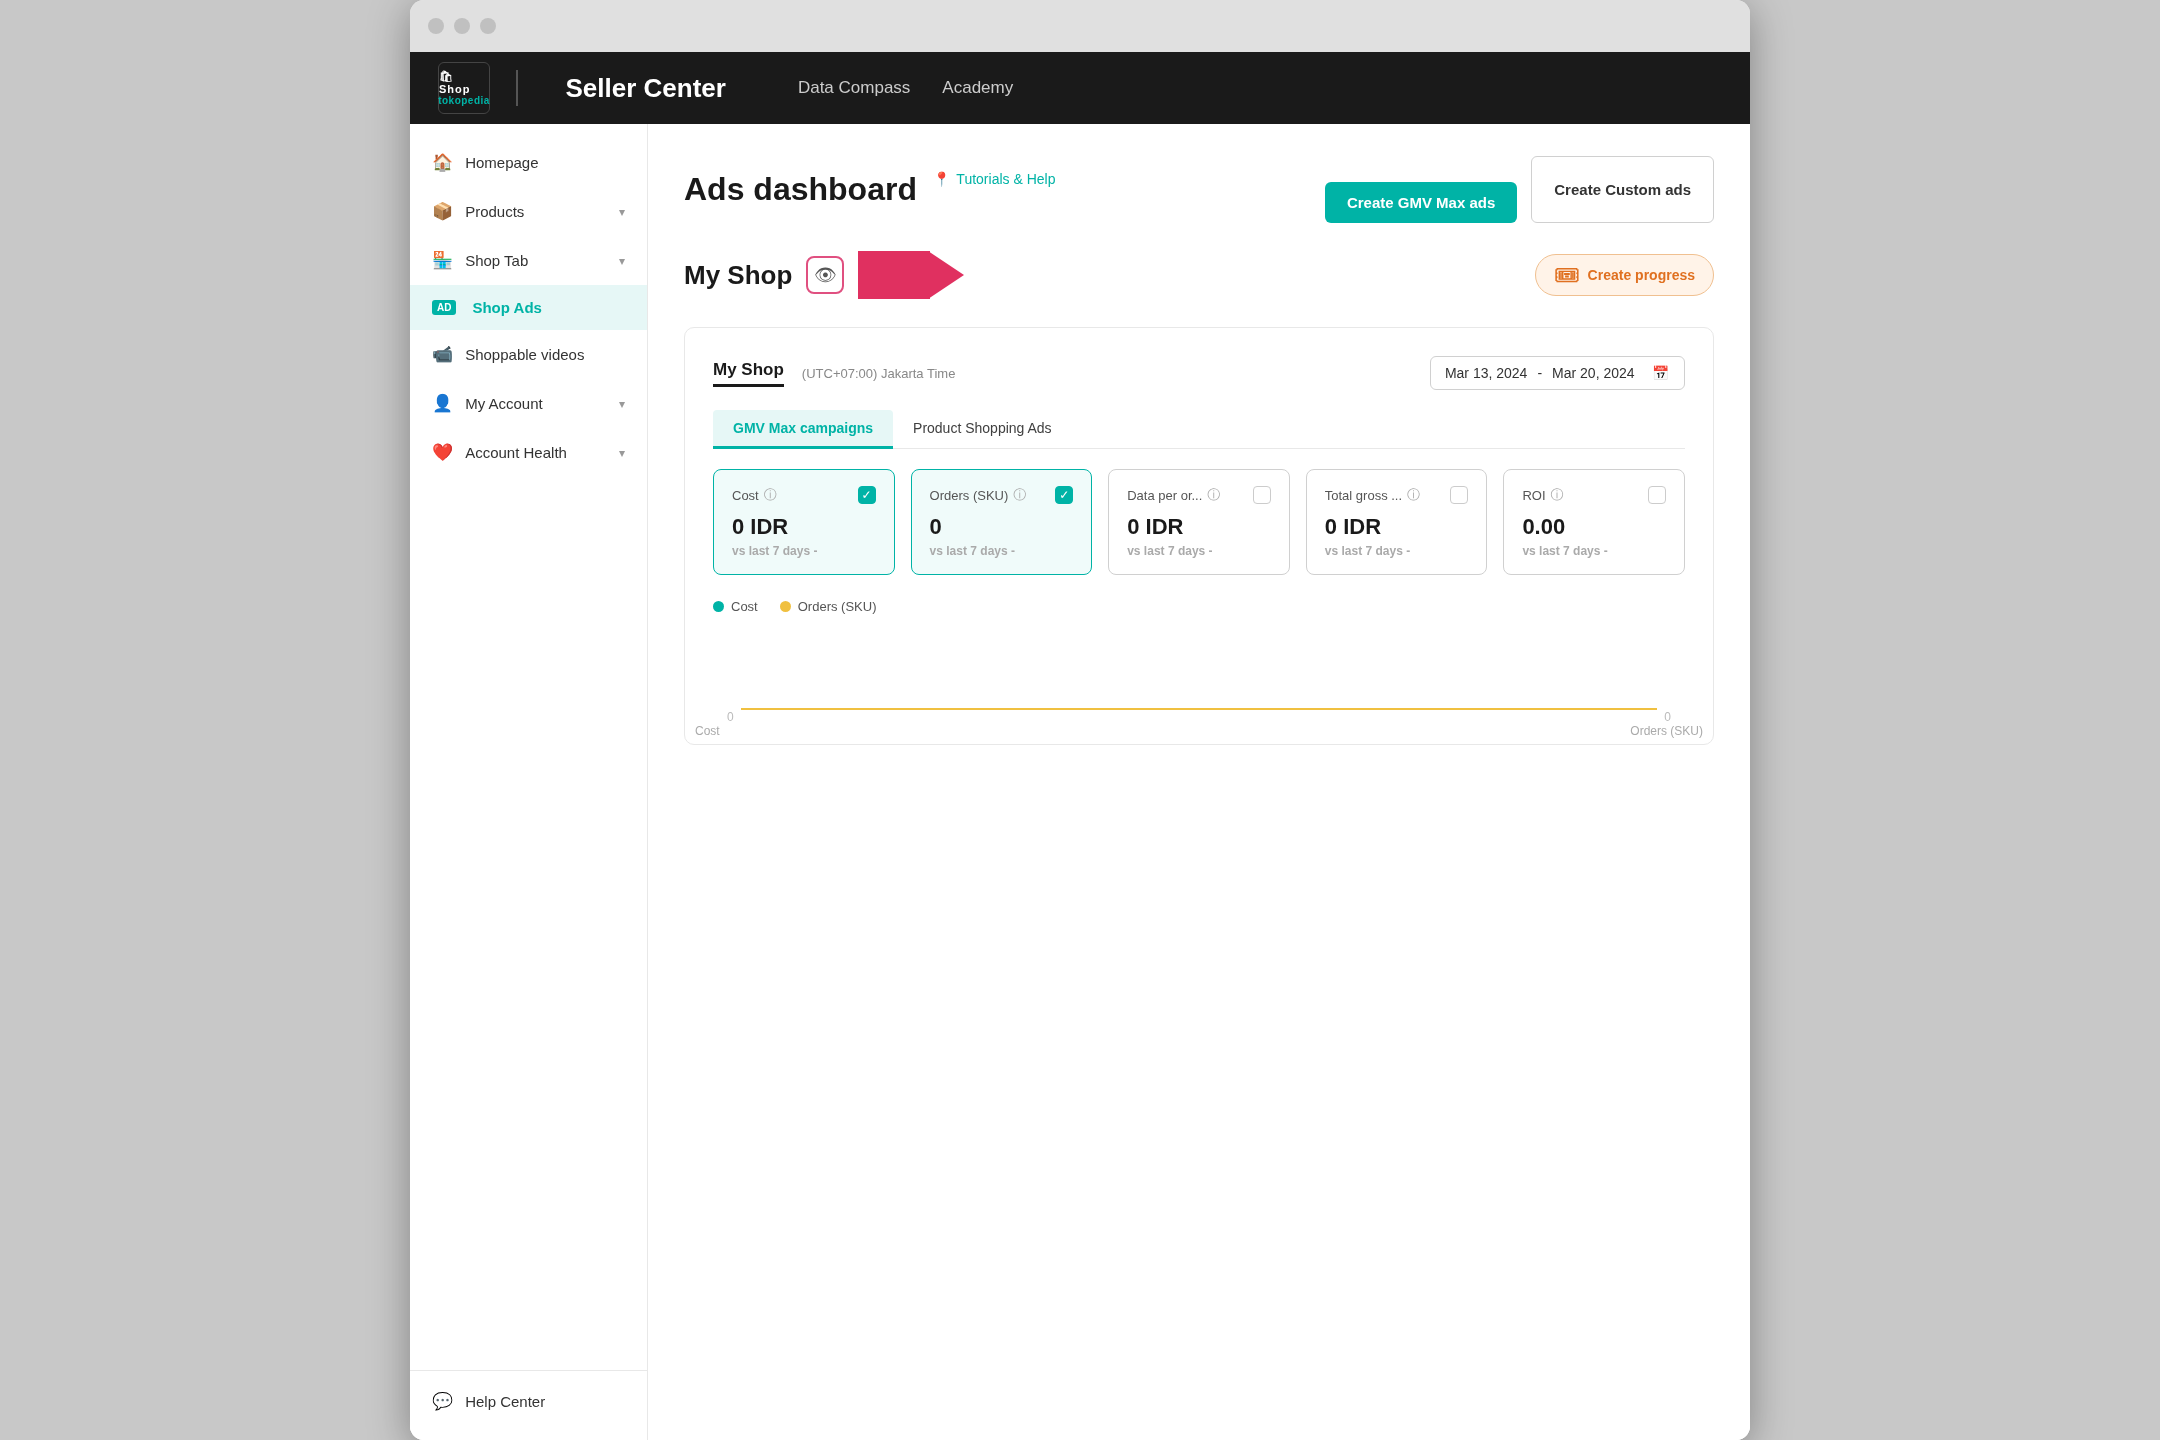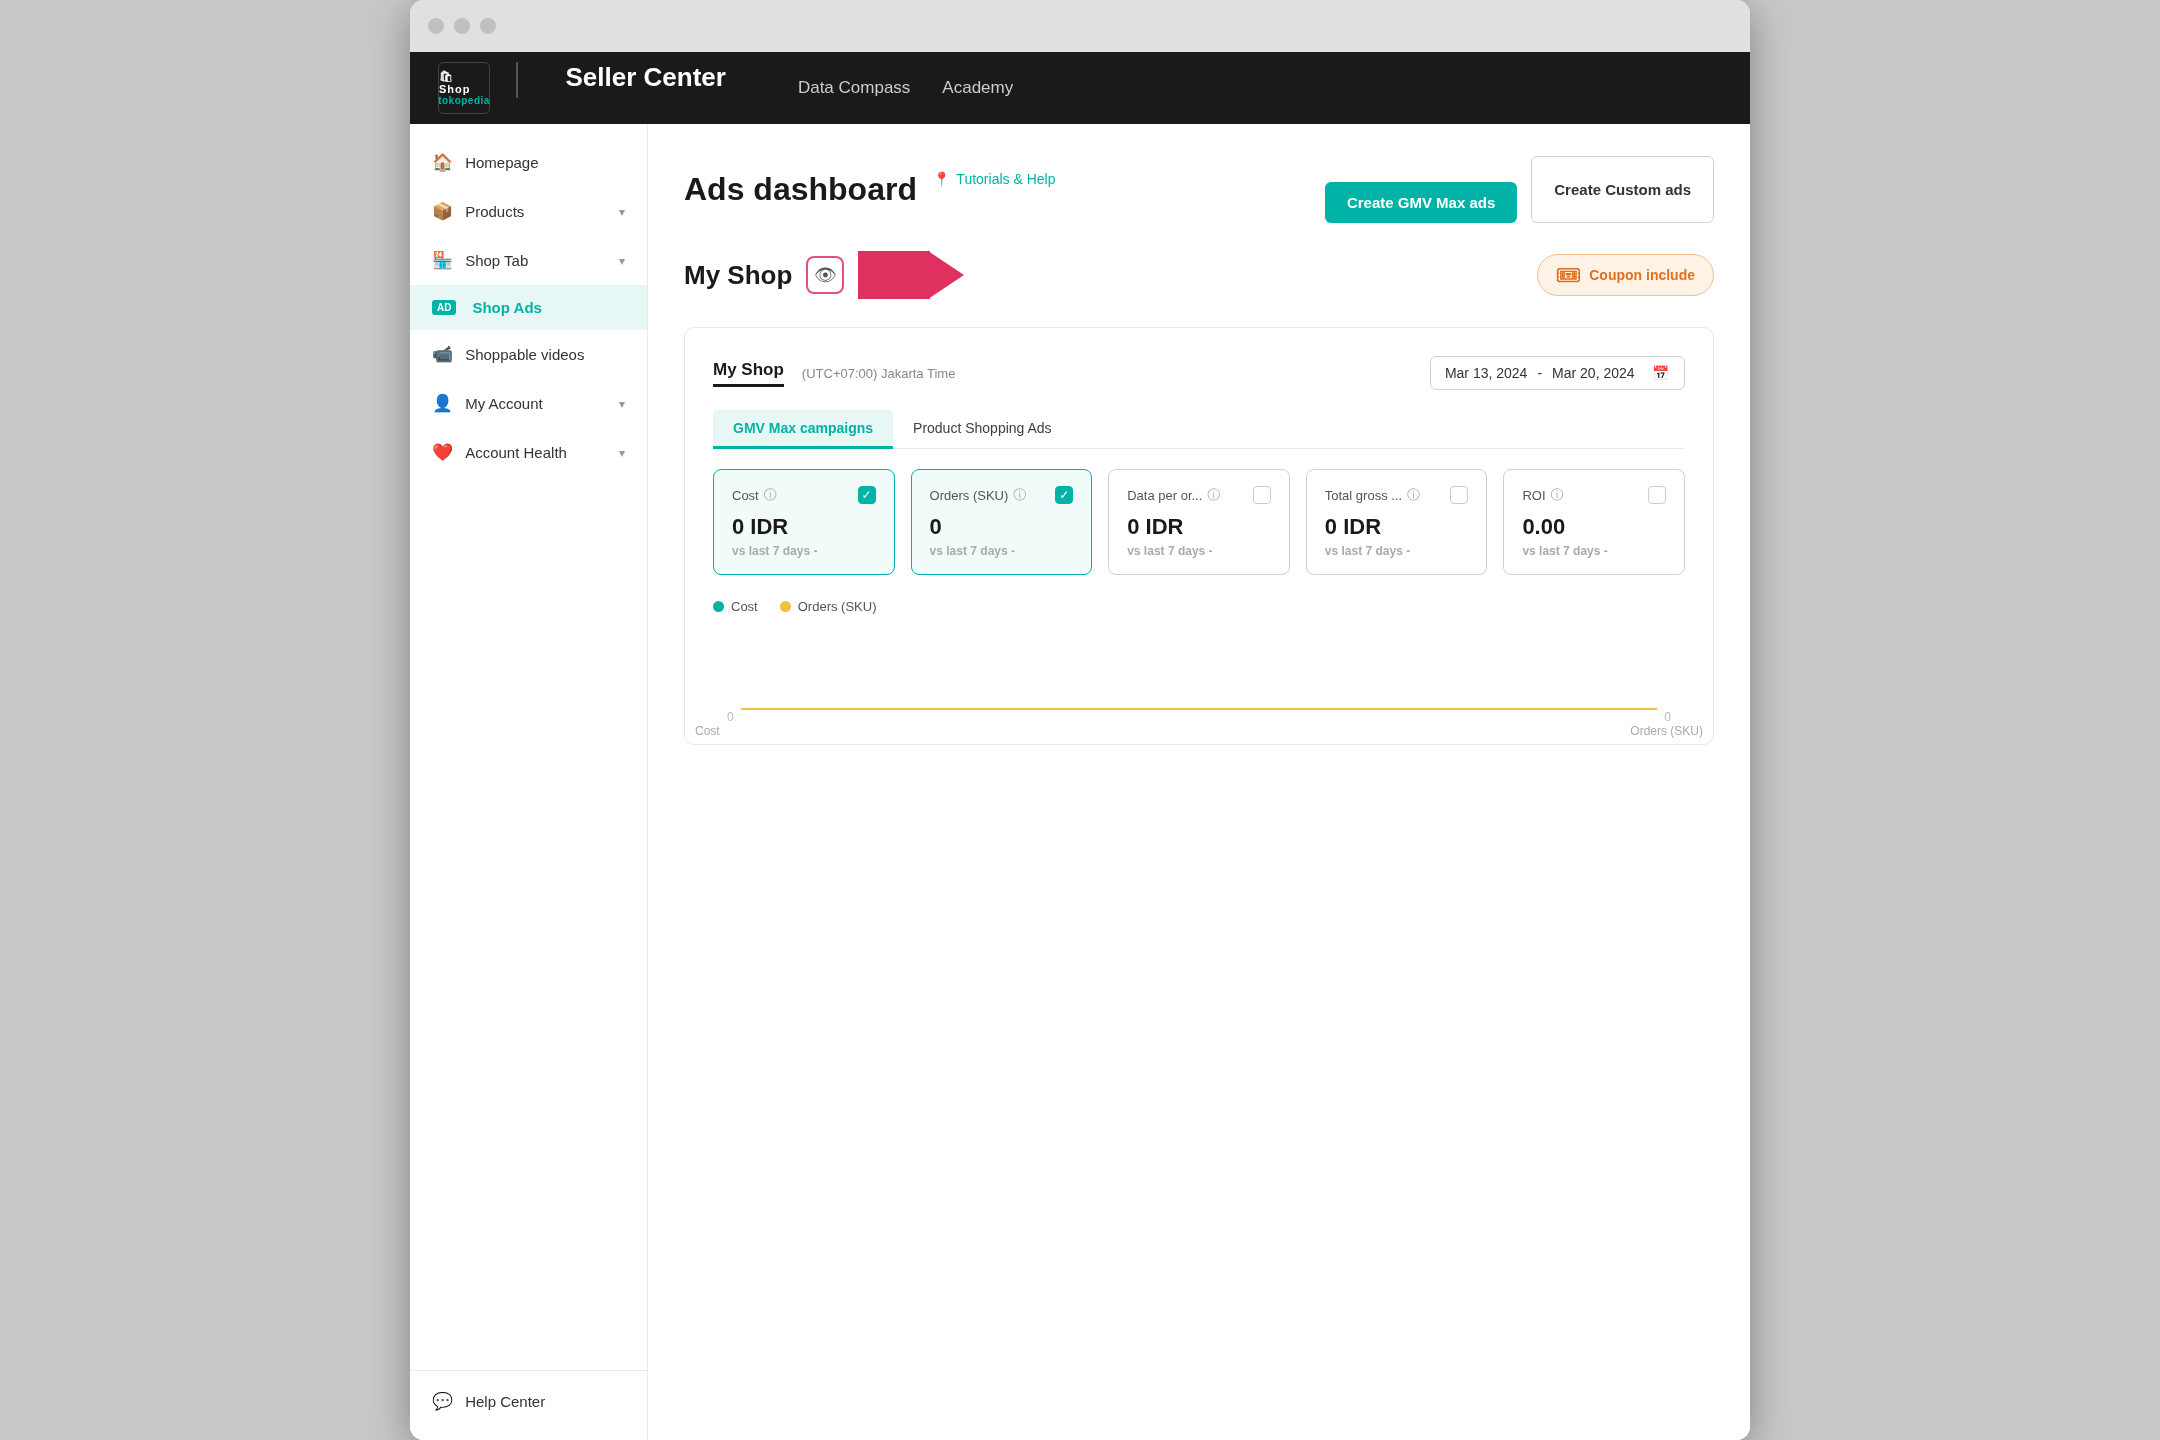--- a/index.html
+++ b/index.html
@@ -35,20 +35,21 @@
     .topnav {
       background: #1a1a1a;
       height: 72px;
       display: flex;
       align-items: center;
       padding: 0 28px;
       gap: 0;
     }
     .topnav-brand {
       display: flex;
+      align-items: center;
       gap: 26px;
       margin-right: 32px;
     }
     .brand-logo {
       width: 52px; height: 52px;
       background: #1a1a1a;
       border-radius: 6px;
       display: flex;
       flex-direction: column;
       align-items: center;
@@ -512,21 +513,21 @@
             <span>👁</span>
           </div>
 
           <div class="arrow-indicator">
             <div class="arrow-body"></div>
             <div class="arrow-right"></div>
           </div>
         </div>
         <div class="coupon-progress-btn">
           <span class="coupon-icon">🎟</span>
-          <span>Coupon include</span>
+          <span>Create progress</span>
         </div>
       </div>
 
       <div class="dashboard-card">
 
         <div class="card-top">
           <div style="display:flex;align-items:center;gap:18px;">
             <span class="card-shop-title">My Shop</span>
             <span class="timezone-label">(UTC+07:00) Jakarta Time</span>
           </div>

